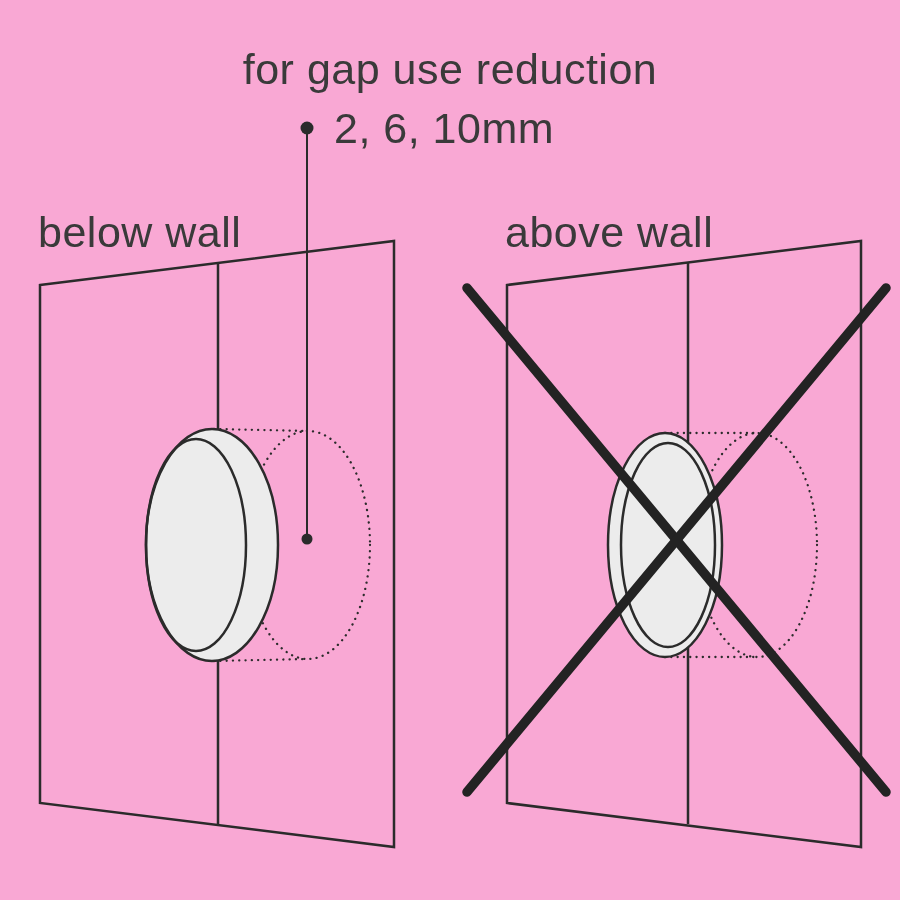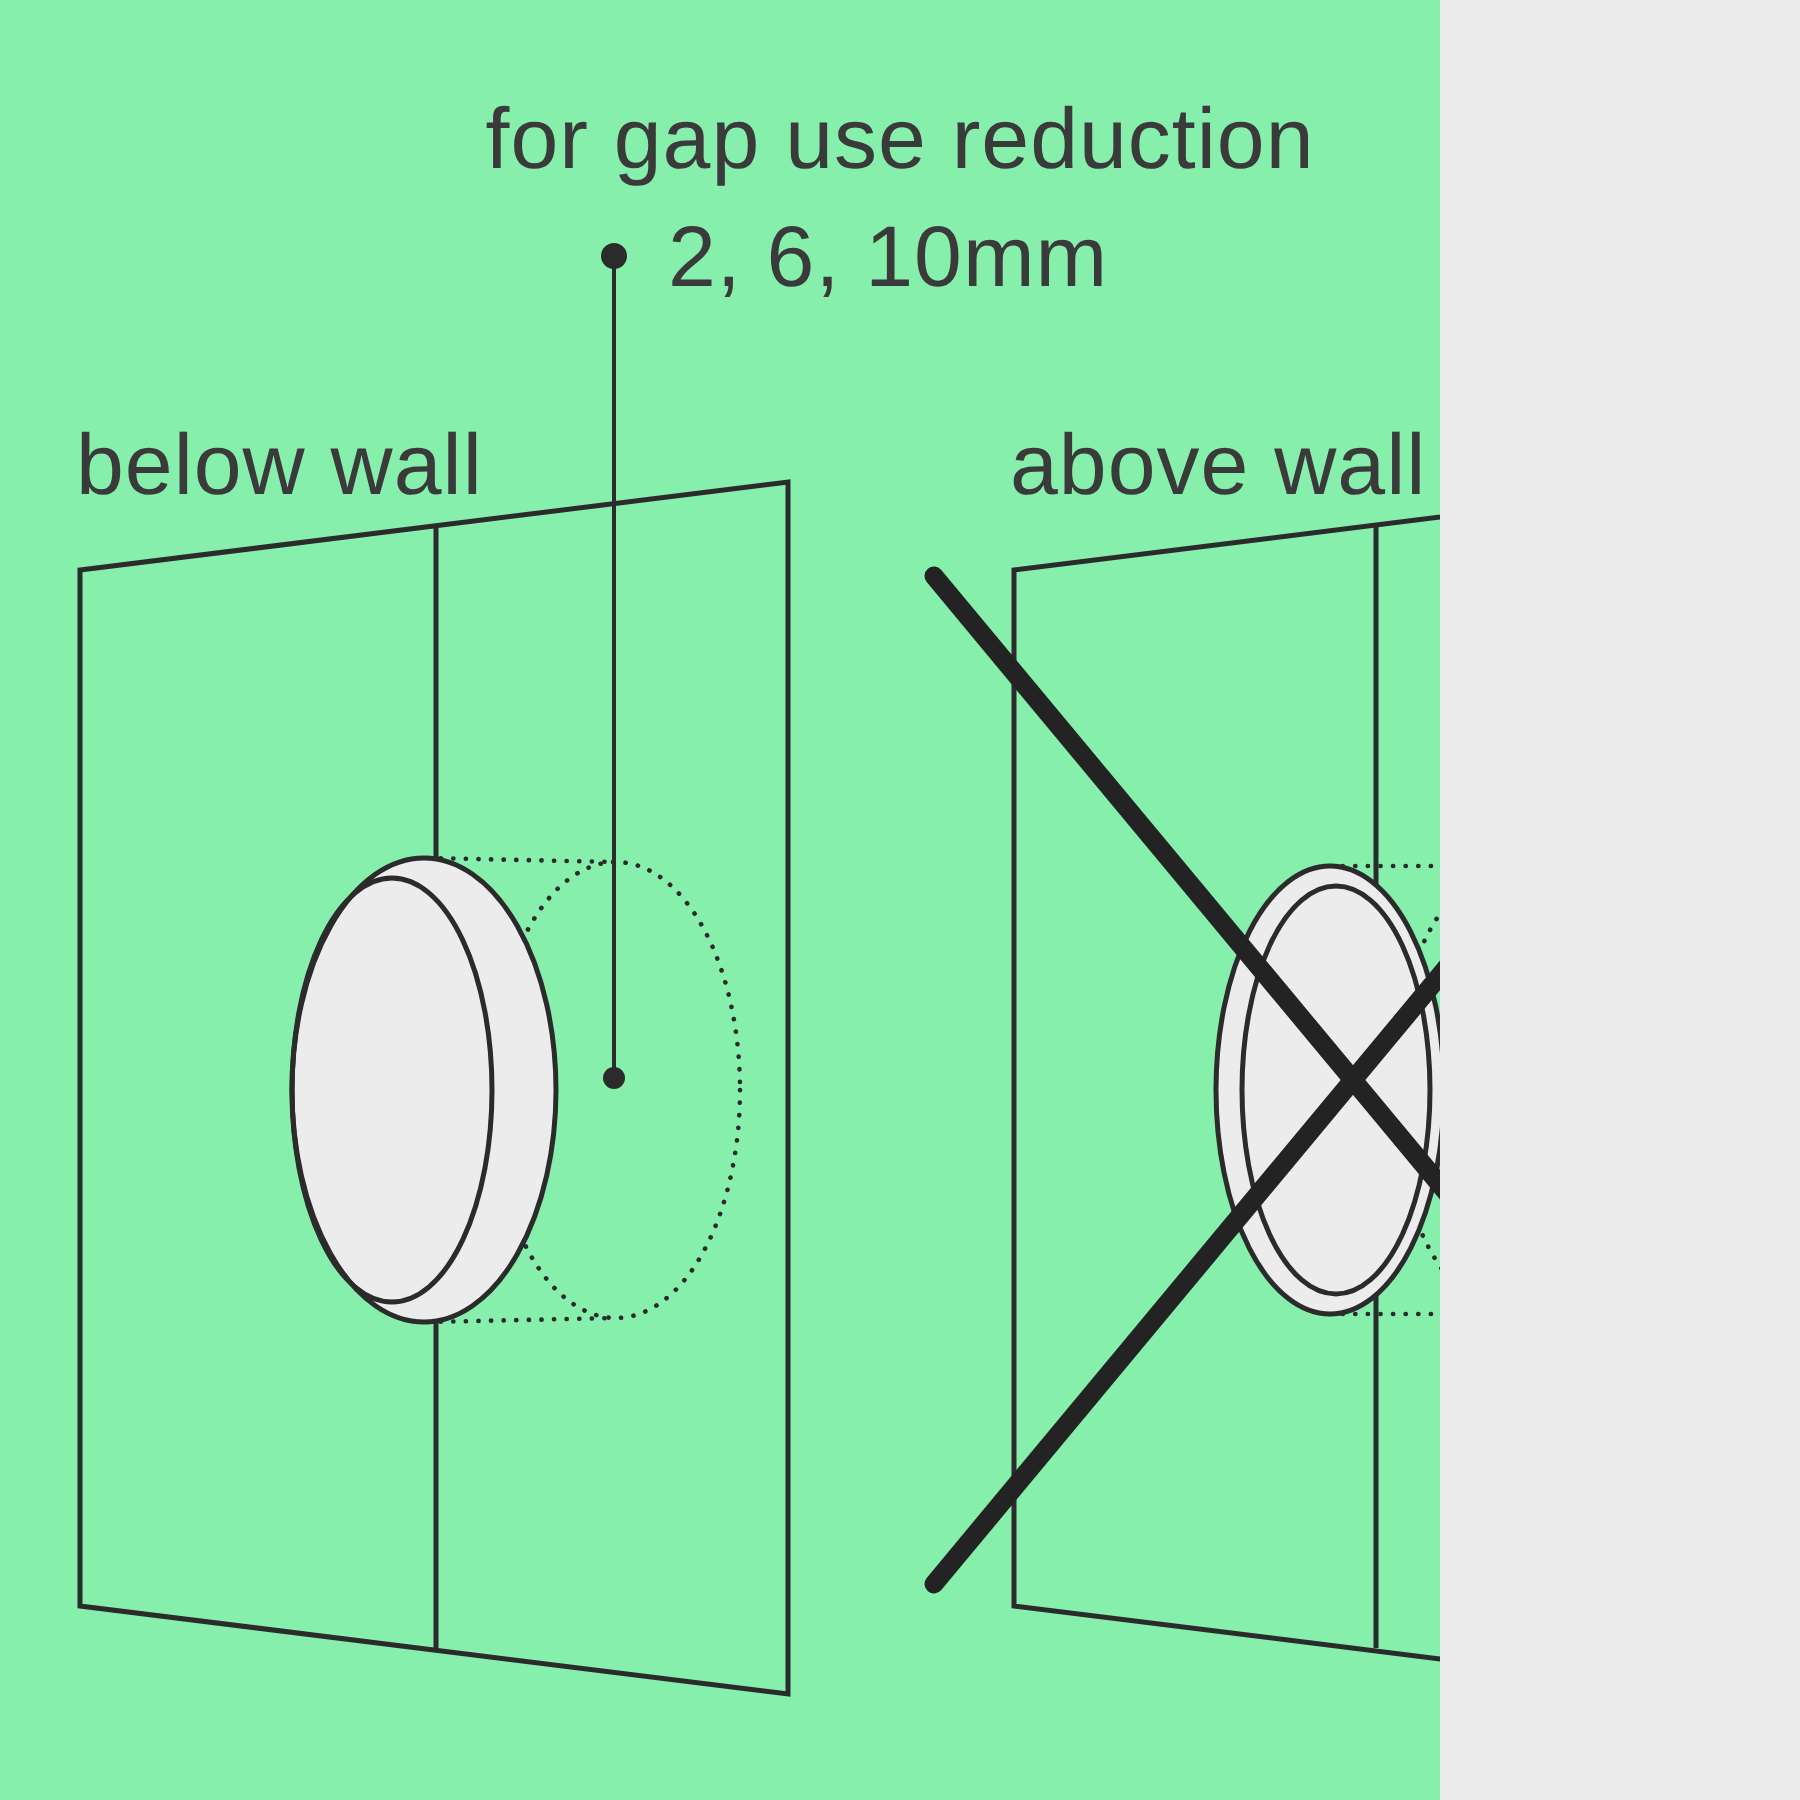--- a/index.html
+++ b/index.html
@@ -2,23 +2,23 @@
 <html><head>
 <meta charset="utf-8">
 <style>
   html, body {
     margin: 0;
     padding: 0;
     background: #ececec;
   }
   .stage {
     position: relative;
-    width: 720px;
+    width: 900px;
     height: 900px;
-    background: #86efac;
+    background: #f9a8d4;
     overflow: hidden;
   }
   svg text {
     font-family: "Liberation Sans", "DejaVu Sans", sans-serif;
     fill: #3a3a3a;
     letter-spacing: 0.5px;
   }
   .txt-lg { font-size: 43px; }
   .ln {
     fill: none;

